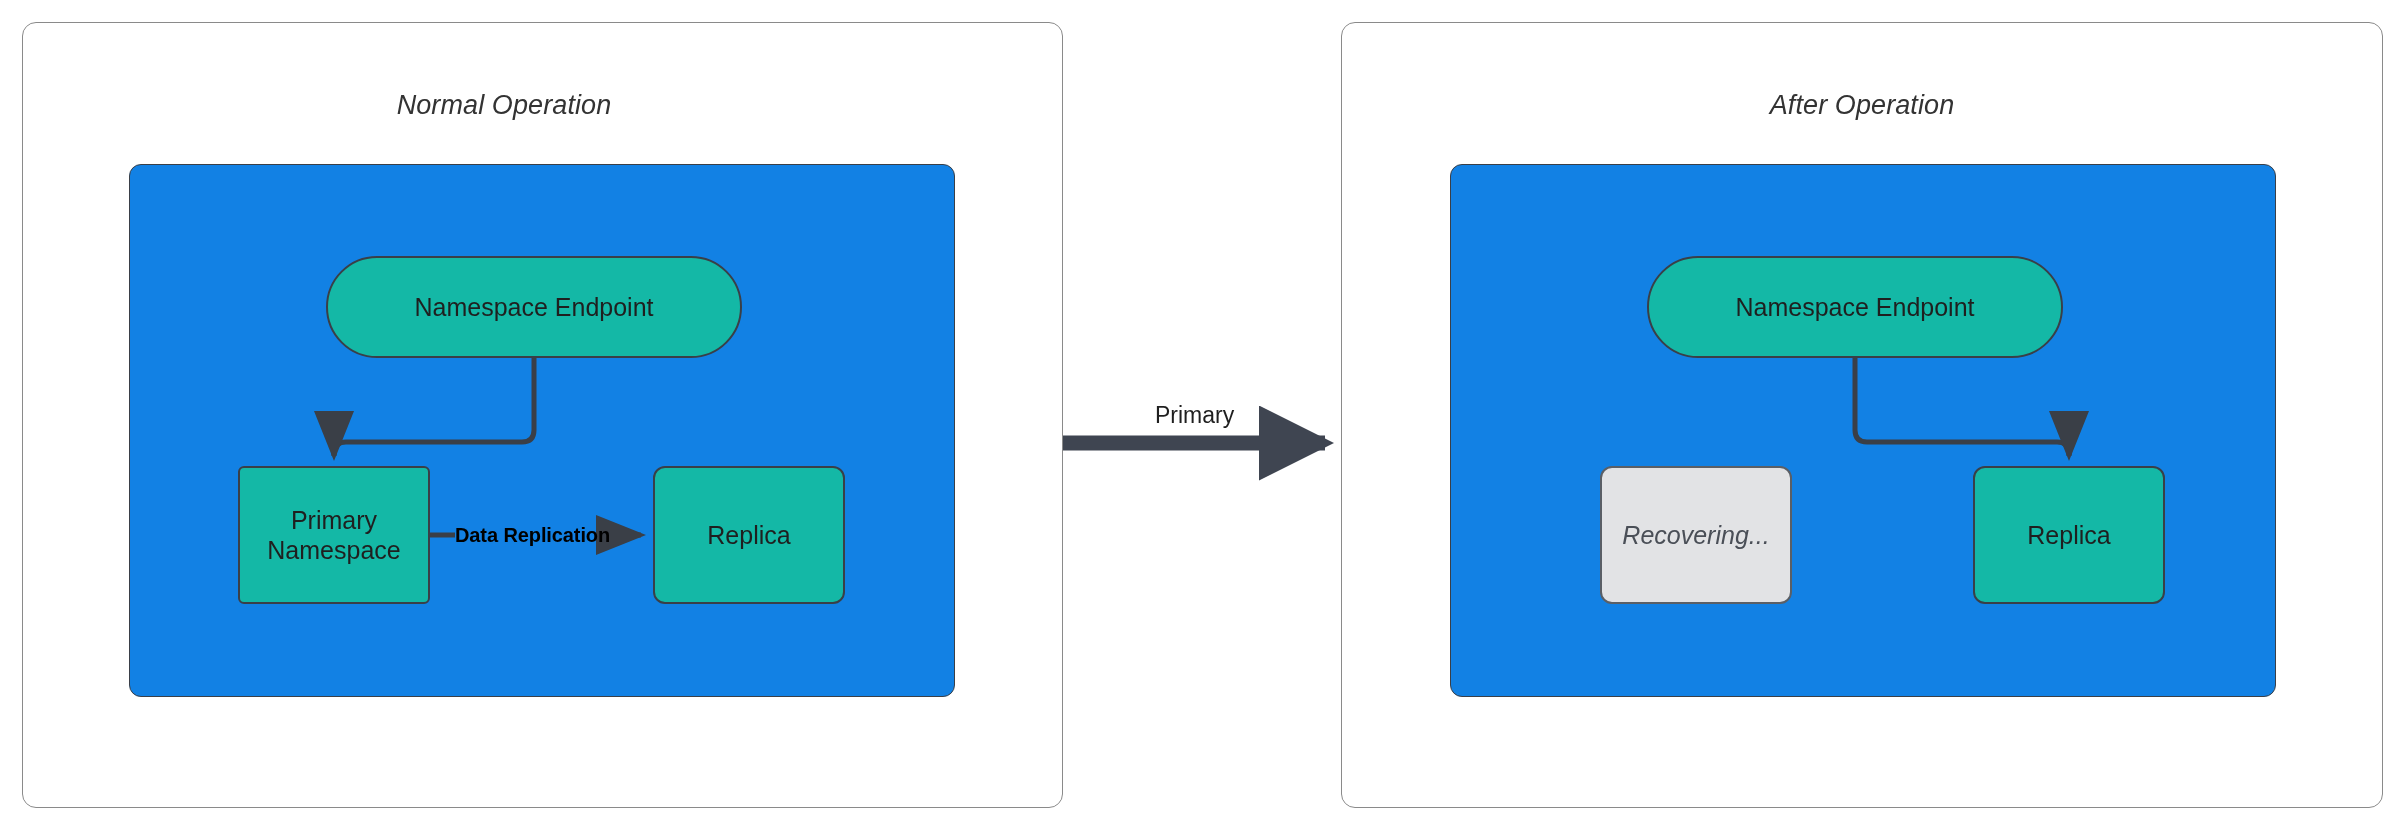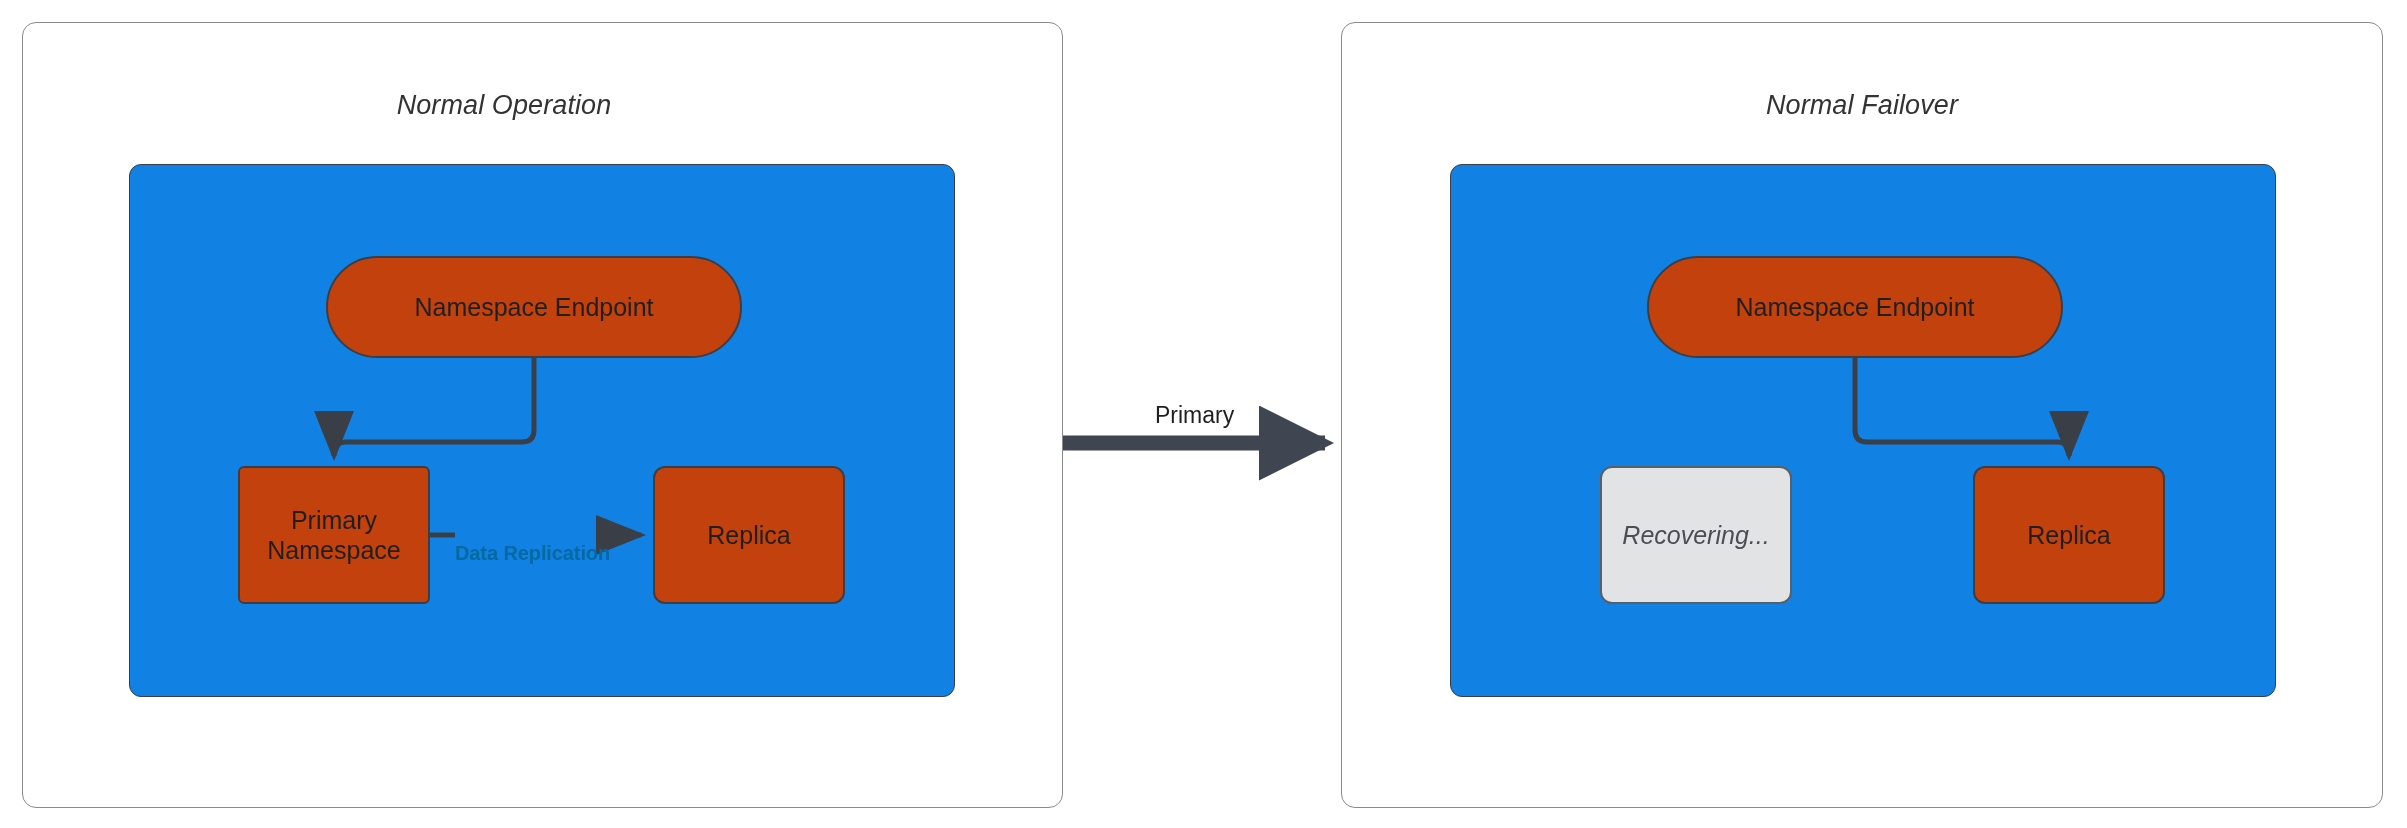--- a/index.html
+++ b/index.html
@@ -48,21 +48,21 @@
   }
 
   
   .node {
     position: absolute;
     box-sizing: border-box;
     display: flex;
     align-items: center;
     justify-content: center;
     text-align: center;
-    background: #c2410c;
+    background: #14b8a6;
     border: 2px solid #3a3f47;
     color: #1f1f1f;
     font-size: 25px;
     line-height: 1.22;
     z-index: 3;
   }
   .node.pill {
     border-radius: 60px;
   }
   .node.rect {
@@ -86,25 +86,24 @@
     z-index: 2;
   }
 
   
   .edge-label {
     position: absolute;
     white-space: nowrap;
     z-index: 4;
   }
   .edge-label.replication {
-    color: #0369a1;
+    color: #000000;
     font-size: 20px;
     font-weight: bold;
     letter-spacing: -0.1px;
-    margin-top: 18px;
   }
   .edge-label.failover {
     color: #1f1f1f;
     font-size: 23px;
   }
 </style>
 </head>
 <body>
 
 <div id="canvas">
@@ -129,21 +128,21 @@
   <div class="node rect" style="left:653px; top:466px; width:192px; height:138px;">
     <span>Replica</span>
   </div>
 
   <div class="edge-label replication" style="left:455px; top:524px;">Data Replication</div>
 
   <div class="edge-label failover" style="left:1155px; top:402px;">Primary</div>
 
   <div class="panel" style="left:1341px; top:22px; width:1042px; height:786px;"></div>
 
-  <div class="panel-title" style="left:1341px; top:90px; width:1042px;">Normal Failover</div>
+  <div class="panel-title" style="left:1341px; top:90px; width:1042px;">After Operation</div>
 
   <div class="blue-box" style="left:1450px; top:164px; width:826px; height:533px;"></div>
 
   <div class="node pill" style="left:1647px; top:256px; width:416px; height:102px;">
     <span>Namespace Endpoint</span>
   </div>
 
   <div class="node rect recovering" style="left:1560px; top:466px; width:192px; height:138px;margin-left:40px;">
     <span>Recovering...</span>
   </div>

